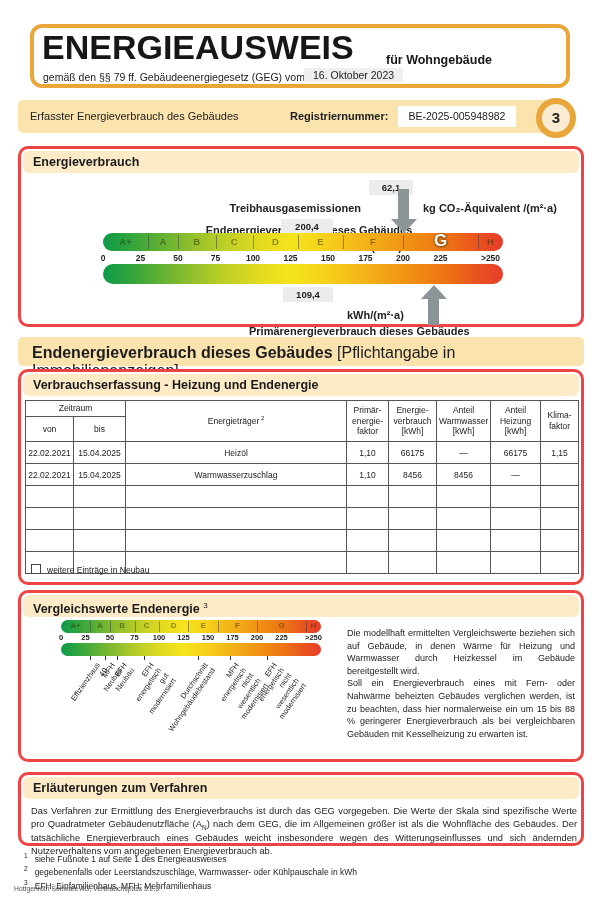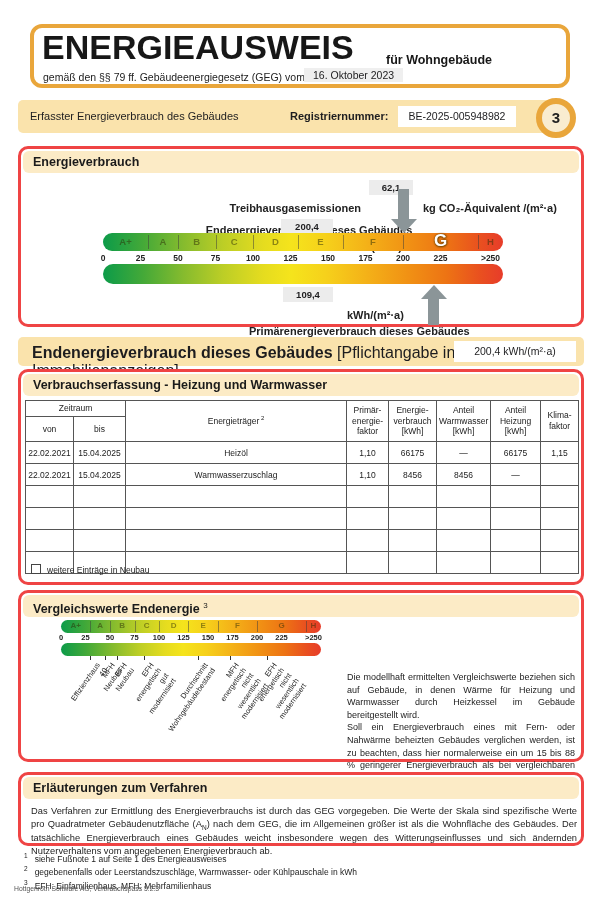--- a/index.html
+++ b/index.html
@@ -107,21 +107,21 @@
   .small-scale .scale-letter{top:1px;font-size:8px;}
   .small-scale .divider{top:1px;bottom:1px;}
   .small-scale .ticks{height:10px;}
   .small-scale .tick{top:0px;font-size:7.5px;}
   .small-scale .gradient-bar{height:13px;border-radius:7px;}
   .bm-tick{position:absolute;width:1px;height:4px;background:#333;top:63px;}
   .cmp-label{position:absolute;top:68px;width:0;height:0;}
   .cmp-label span{position:absolute;right:0;top:0;white-space:pre-line;text-align:right;
       transform:rotate(-55deg);transform-origin:100% 0;font-size:7.5px;line-height:1.2;color:#1c1c1c;}
   .cmp-text{position:absolute;left:326px;top:34px;width:228px;font-size:9px;text-align:justify;
-            line-height:1.4;color:#1c1c1c;margin-top:44px;}
+            line-height:1.4;color:#1c1c1c;}
   .cmp-text p{margin:0;}
 
   
   .exp-text{position:absolute;left:10px;top:30px;width:546px;font-size:9.3px;text-align:justify;
             line-height:1.35;color:#1c1c1c;}
   .exp-text sub{font-size:6.5px;}
 
   
   .footnotes{position:absolute;left:24px;top:852px;font-size:8.5px;color:#222;}
   .footnotes div{margin-bottom:1.5px;}
@@ -204,25 +204,24 @@
       <div class="shaft"></div>
     </div>
 
     <div class="val-box primary-value">109,4</div>
     <div class="blbl primary-unit">kWh/(m²·a)</div>
     <div class="blbl primary-label">Primärenergieverbrauch dieses Gebäudes</div>
   </div>
 
   <div class="mand-band">
     <span class="mand-label"><b>Endenergieverbrauch dieses Gebäudes</b><span> [Pflichtangabe in Immobilienanzeigen]</span></span>
-    <span class="mand-value">200,4 kWh/(m²·a)</span>
   </div>
 
   <div class="section sec2">
-    <div class="section-band">Verbrauchserfassung - Heizung und Warmwasser</div>
+    <div class="section-band">Verbrauchserfassung - Heizung und Endenergie</div>
     <table class="ctable" id="ctable">
         <colgroup>
           <col style="width: 48px;">
           <col style="width: 52px;">
           <col style="width: 221px;">
           <col style="width: 42px;">
           <col style="width: 48px;">
           <col style="width: 54px;">
           <col style="width: 50px;">
           <col style="width: 38px;">

